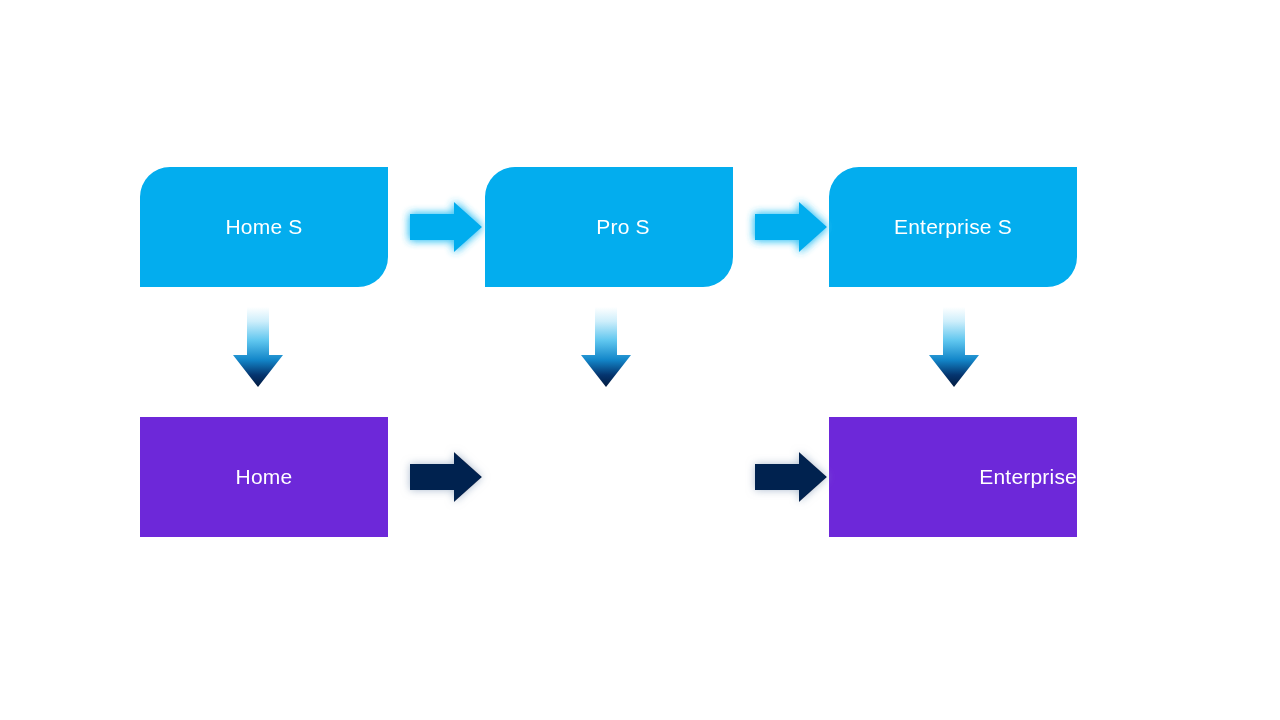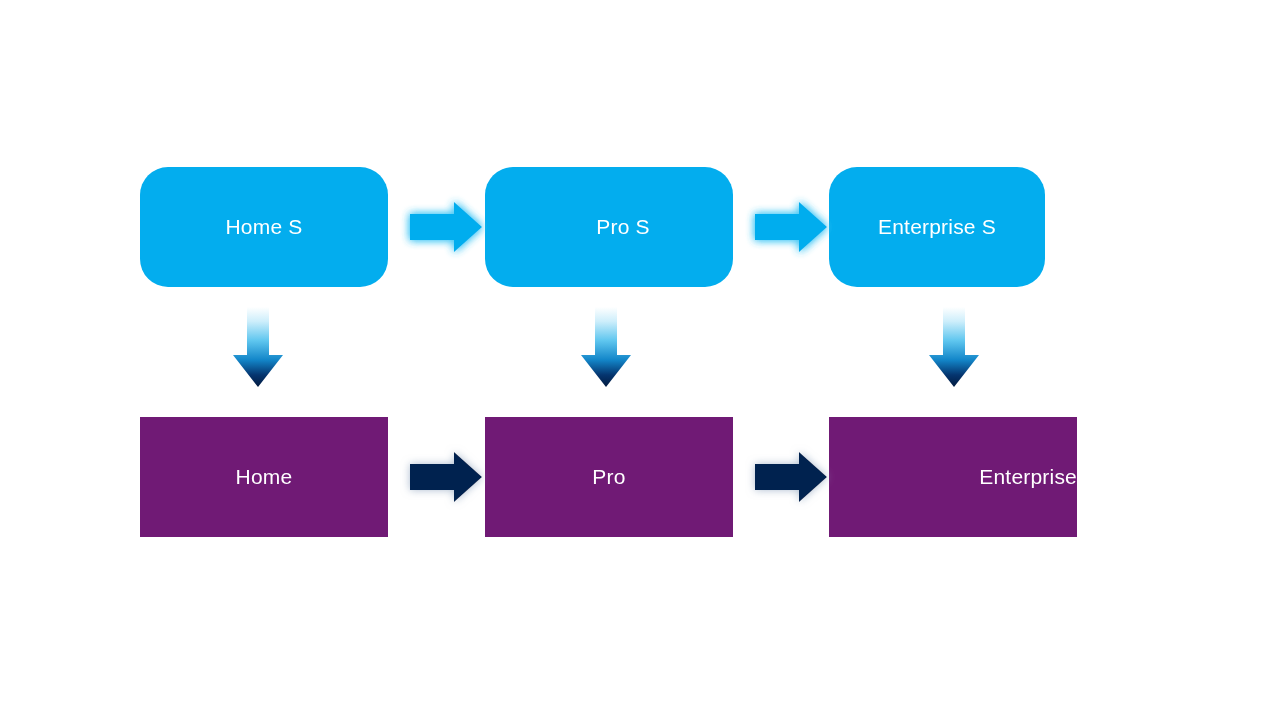--- a/index.html
+++ b/index.html
@@ -42,26 +42,25 @@
     white-space: nowrap;
   }
 
   
   .node-top {
     background: #03ADEE;
     border-top-left-radius: 30px;
     border-bottom-right-radius: 30px;
     border-top-right-radius: 0;
     border-bottom-left-radius: 0;
-    border-radius: 28px;
   }
 
   
   .node-bottom {
-    background: #701a75;
+    background: #6d28d9;
     border-radius: 0;
   }
 
   
   .arrow {
     position: absolute;
   }
   .arrow svg {
     display: block;
     overflow: visible;
@@ -75,31 +74,28 @@
 <div id="canvas">
 
   <div class="node node-top" style="left:140px; top:167px; width:248px; height:120px;">
     <span class="node-label">Home S</span>
   </div>
 
   <div class="node node-top" style="left:485px; top:167px; width:248px; height:120px;padding-left:28px;">
     <span class="node-label">Pro S</span>
   </div>
 
-  <div class="node node-top" style="left:829px; top:167px; width:216px; height:120px;">
+  <div class="node node-top" style="left:829px; top:167px; width:248px; height:120px;">
     <span class="node-label">Enterprise S</span>
   </div>
 
   <div class="node node-bottom" style="left:140px; top:417px; width:248px; height:120px;">
     <span class="node-label">Home</span>
   </div>
 
-  <div class="node node-bottom" style="left:485px; top:417px; width:248px; height:120px;">
-    <span class="node-label">Pro</span>
-  </div>
 
   <div class="node node-bottom" style="left:829px; top:417px; width:248px; height:120px;justify-content:flex-end;">
     <span class="node-label">Enterprise</span>
   </div>
 
   <svg width="0" height="0" style="position:absolute;left:0;top:0;" aria-hidden="true">
     <defs>
       <filter id="glow-cyan" x="-60%" y="-60%" width="220%" height="220%">
         <feGaussianBlur in="SourceAlpha" stdDeviation="4.5" result="b"></feGaussianBlur>
         <feFlood flood-color="#48C8F5" flood-opacity="0.95" result="c"></feFlood>

